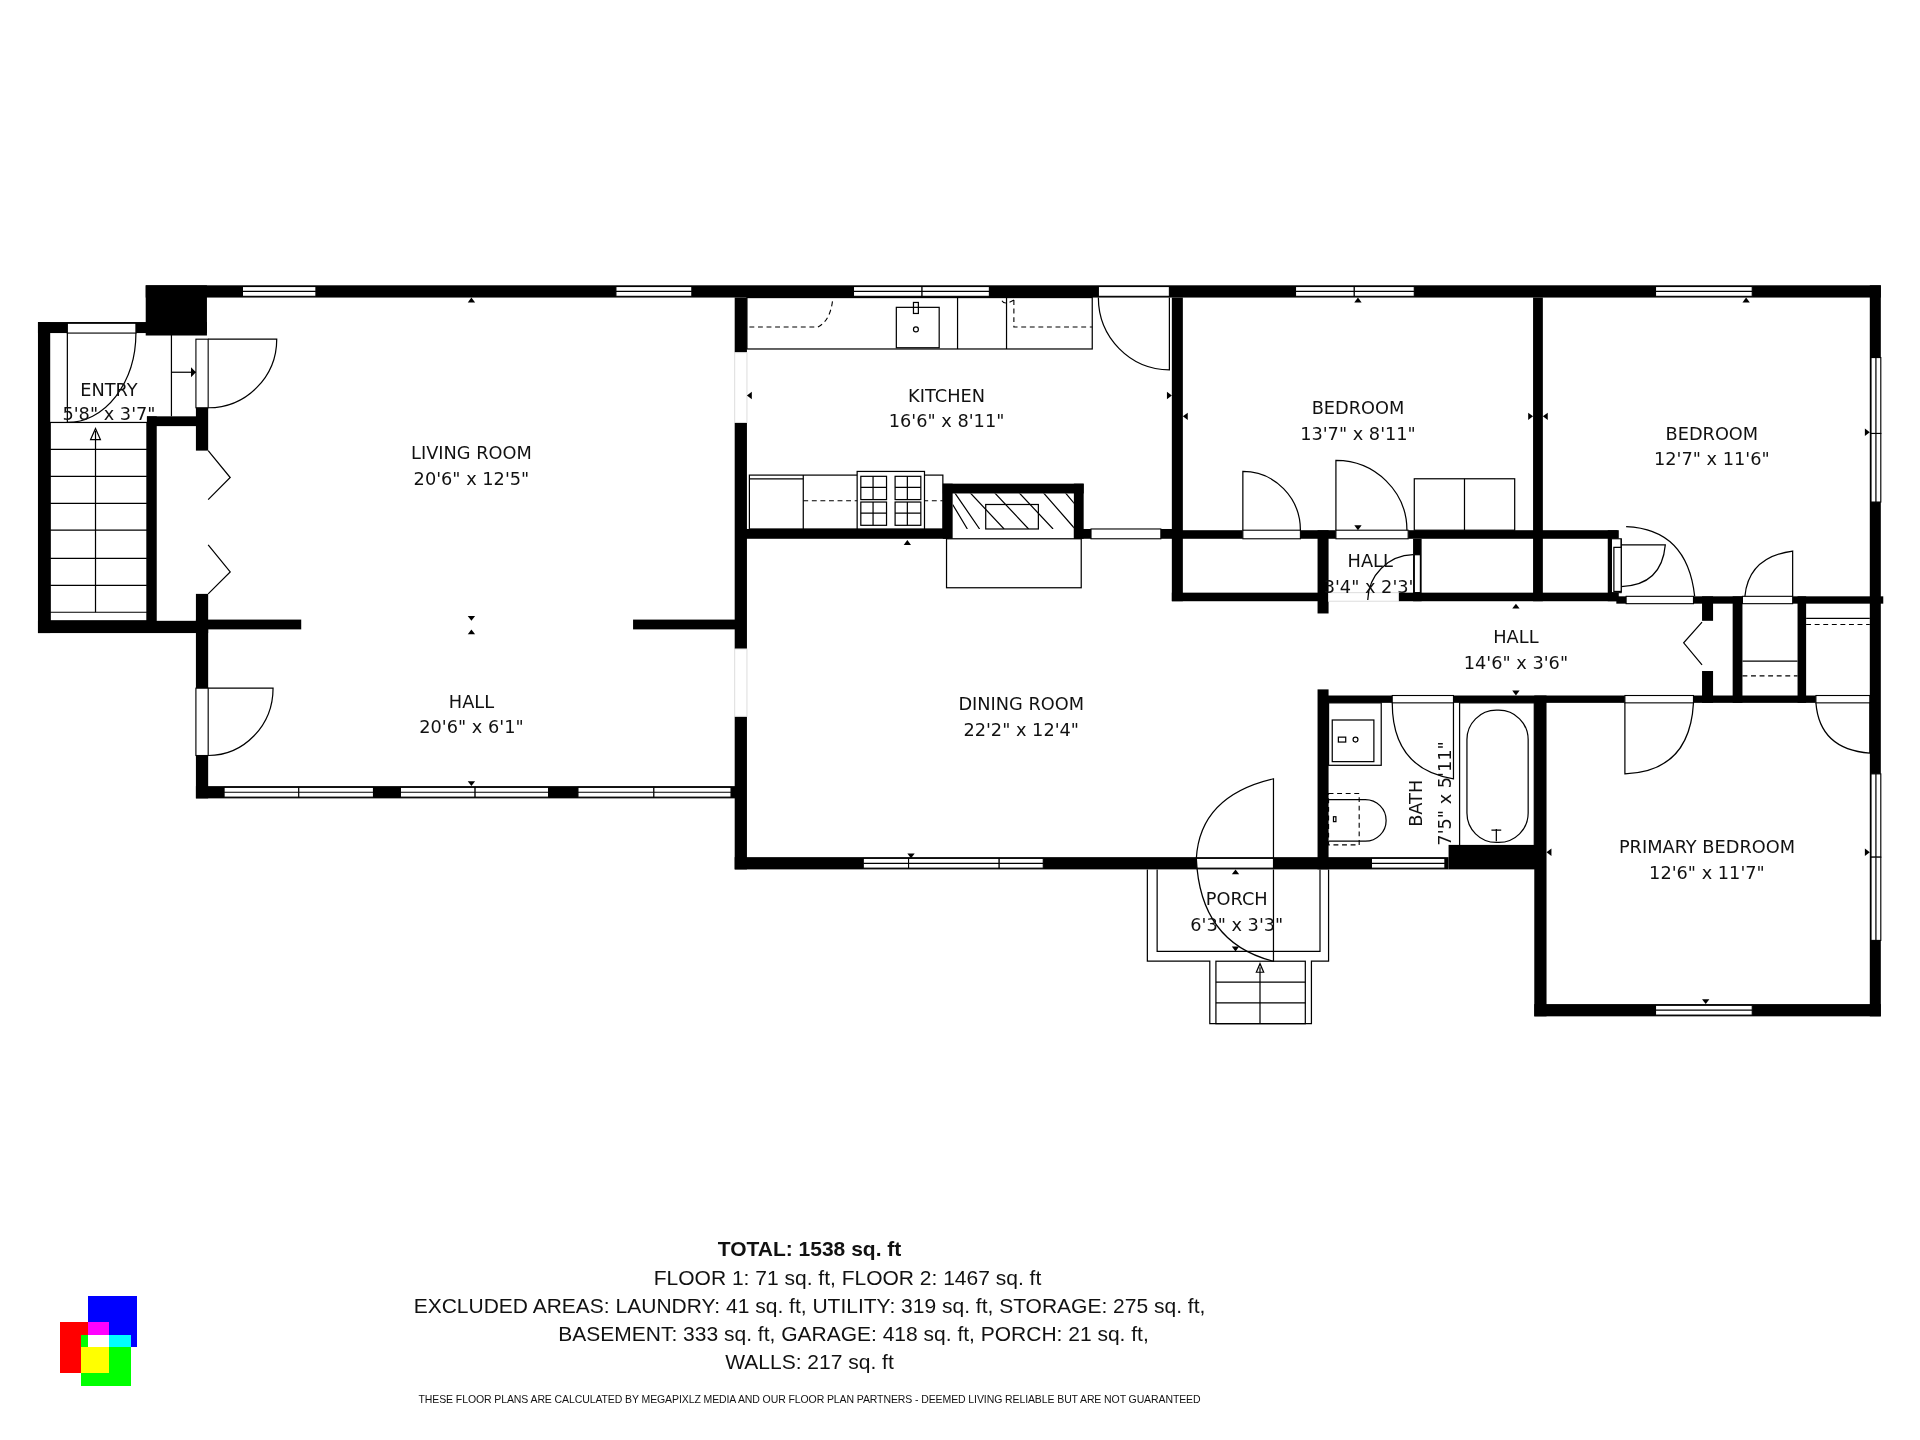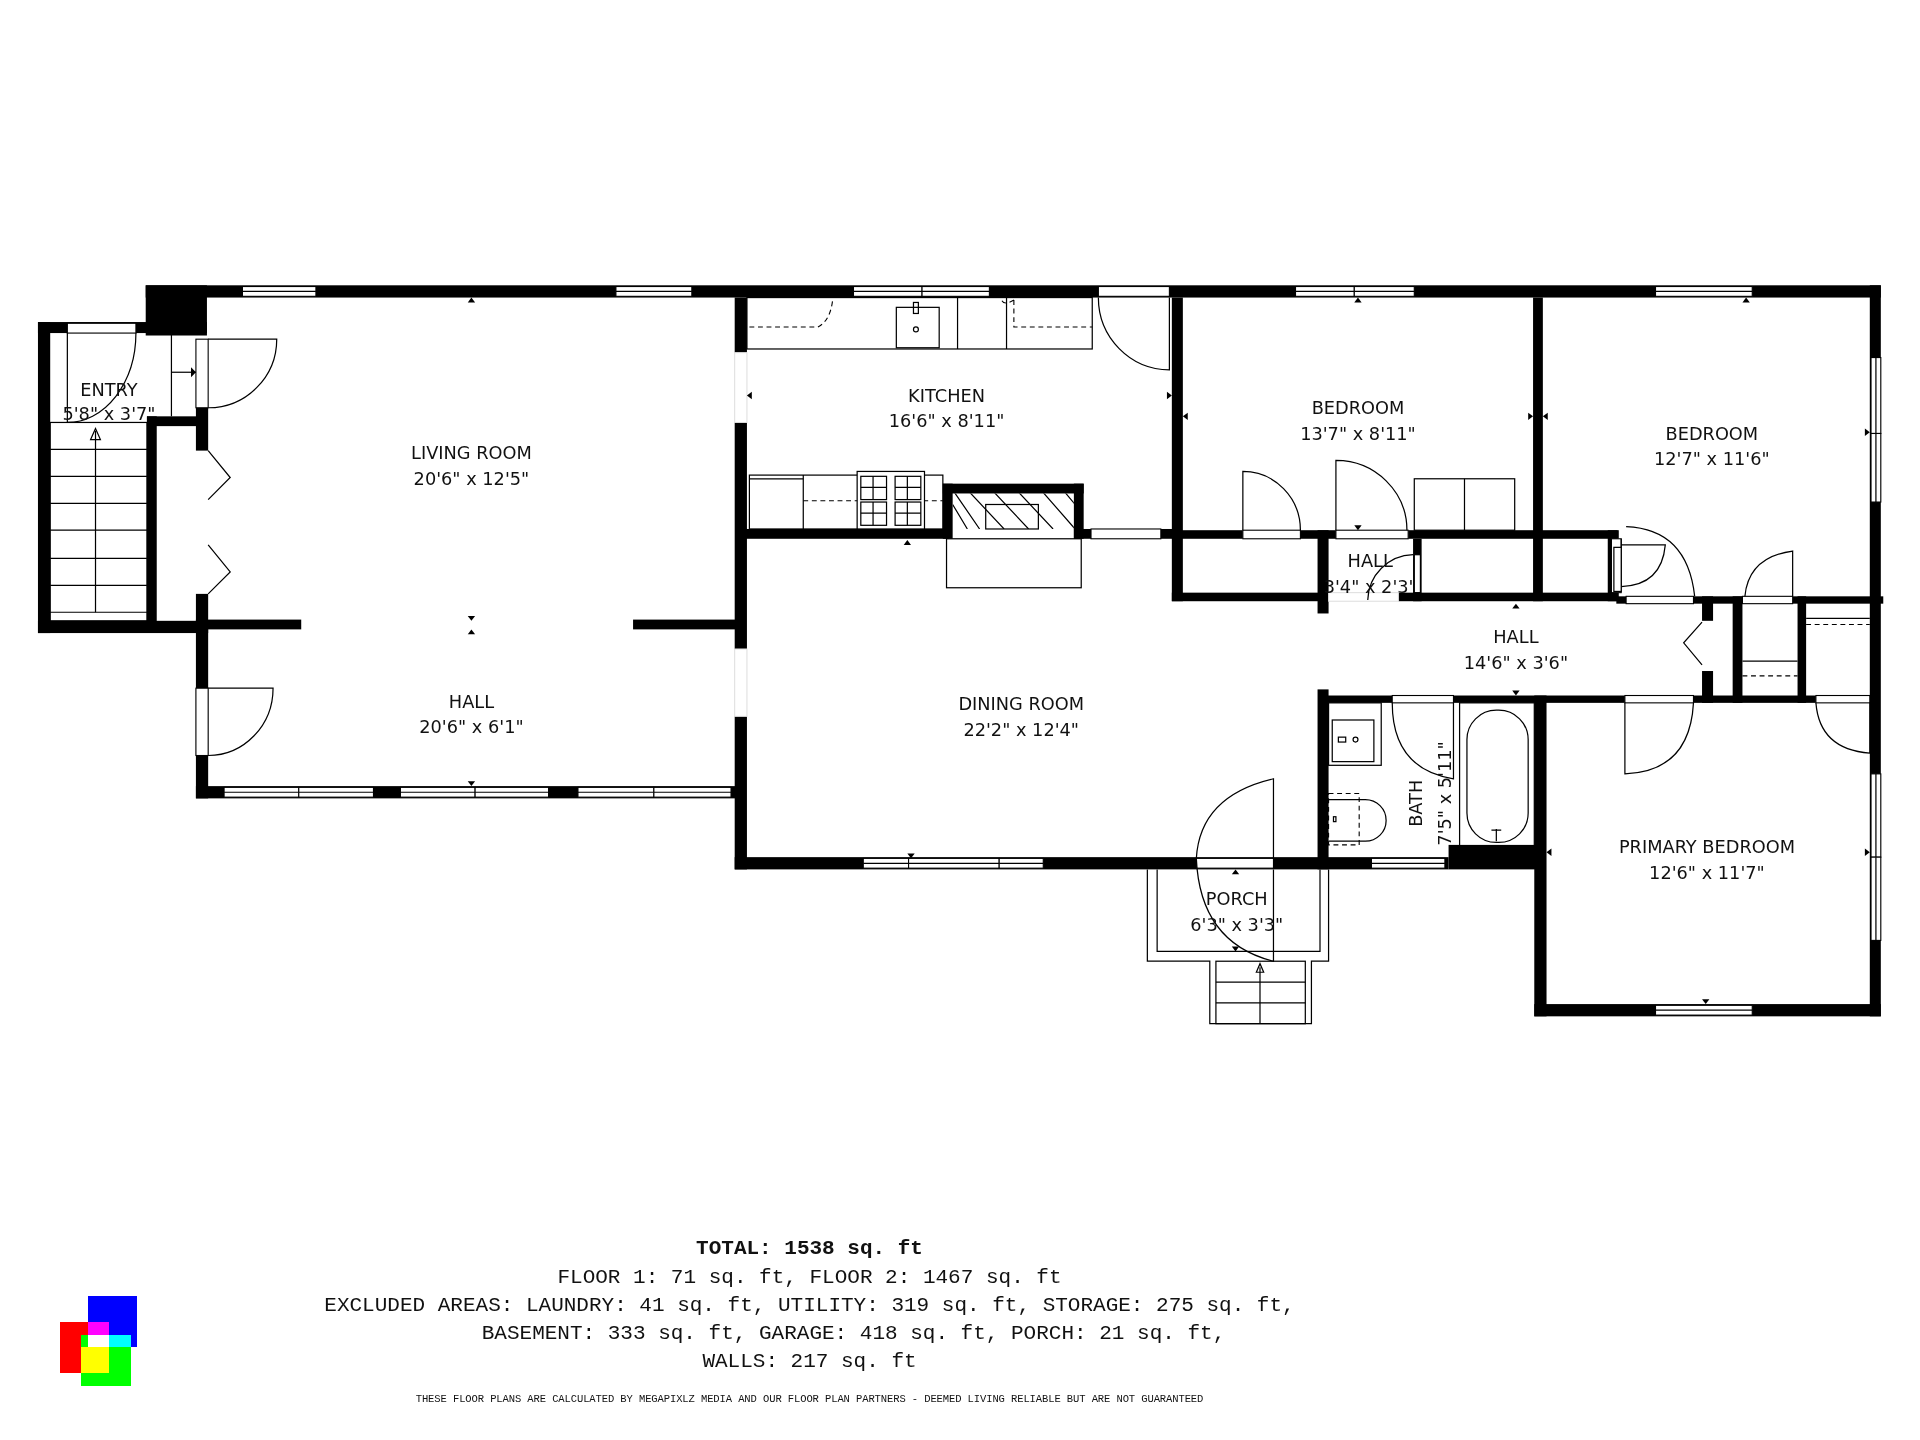--- a/index.html
+++ b/index.html
@@ -7,24 +7,24 @@
   #plan{position:absolute;left:0;top:0;width:1920px;height:1440px;}
   .wall{fill:#000;}
   .win{fill:#fff;stroke:#000;stroke-width:0.9;}
   .thin{fill:none;stroke:#000;stroke-width:1;}
   .thinw{fill:#fff;stroke:#000;stroke-width:1;}
   .dash{fill:none;stroke:#000;stroke-width:0.9;stroke-dasharray:4 3;}
   .open{fill:#fff;stroke:#ddd;stroke-width:0.8;}
   .room-name{font-family:"DejaVu Sans","Liberation Sans",sans-serif;font-size:14.5px;fill:#111;text-anchor:middle;}
   .room-dim{font-family:"DejaVu Sans","Liberation Sans",sans-serif;font-size:14.5px;fill:#111;text-anchor:middle;}
   .mark{fill:#000;}
-  .footer{position:absolute;left:0;width:1619px;text-align:center;color:#111;font-family:Liberation Mono, monospace;}
+  .footer{position:absolute;left:0;width:1619px;text-align:center;color:#111;font-family:Liberation Sans, sans-serif;}
   #f-total{top:1237px;font-size:21px;font-weight:bold;}
   .f-line{font-size:21px;line-height:28px;}
-  #f-l1{top:1264px;}
+  #f-l1{top:1264px;margin-left:38px;}
   #f-l2{top:1292px;}
   #f-l3{top:1320px;padding-left:44px;}
   #f-l4{top:1348px;}
   #f-disc{top:1393px;font-size:10.5px;letter-spacing:-0.1px;}
   #logo{position:absolute;left:0;top:0;width:1920px;height:1440px;pointer-events:none;}
 </style>
 </head>
 <body>
 
 <svg id="plan" viewBox="0 0 1568 1176" xmlns="http://www.w3.org/2000/svg">

